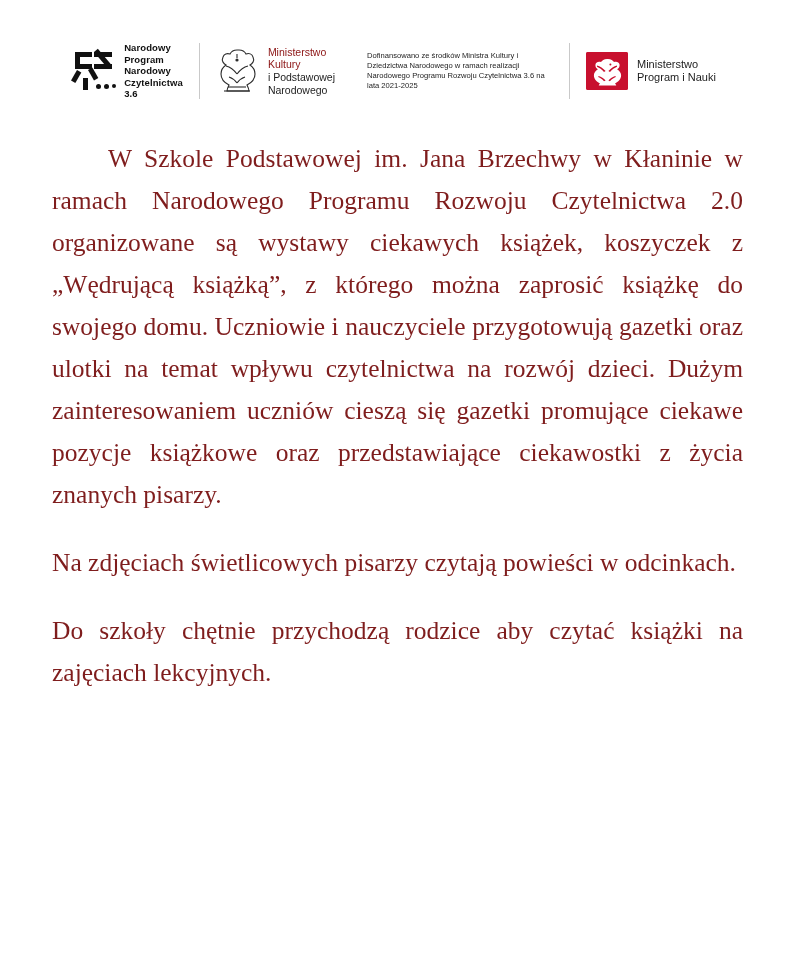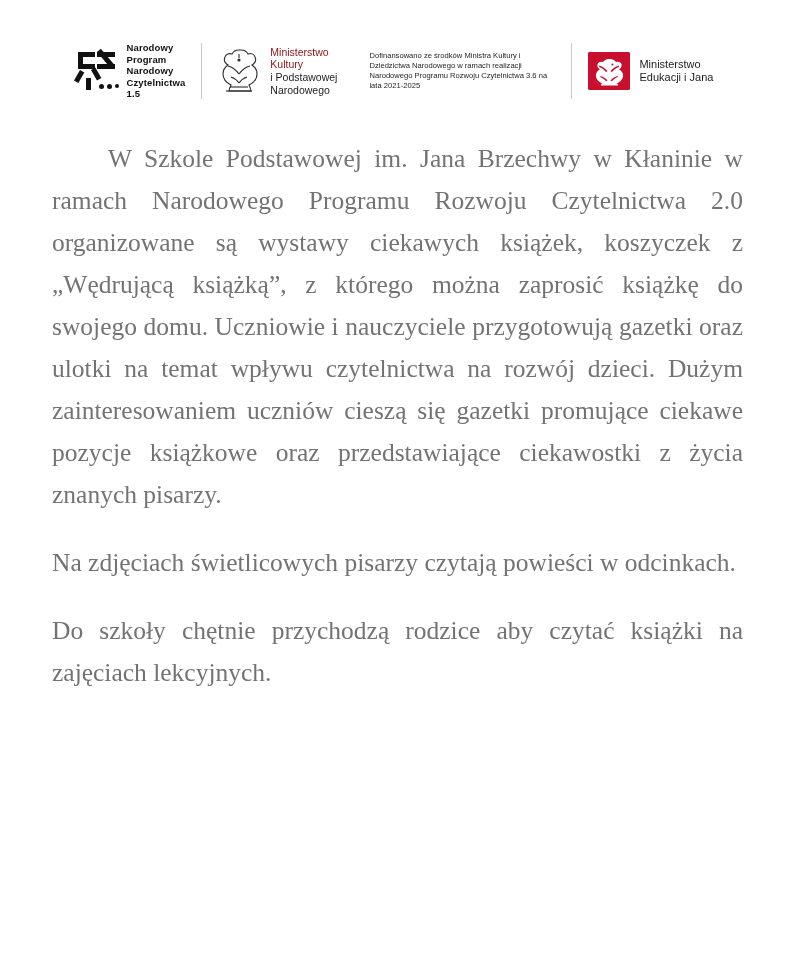--- a/index.html
+++ b/index.html
@@ -154,21 +154,21 @@
   
   .content {
     padding: 12px 48px 0 52px;
   }
   p.para {
     margin: 0 0 26px 0;
     font-size: 25.5px;
     line-height: 42px;
     text-align: justify;
     text-justify: inter-word;
-    color: #737373;
+    color: #7f1d1d;
   }
   p.para.first {
     text-indent: 56px;
   }
   p.para:last-of-type { margin-bottom: 4px; }
 
   .signature {
     margin-top: 34px;
     text-align: center;
     font-size: 25.5px;
@@ -199,21 +199,21 @@
           <span class="bar y3"></span>
           <span class="dot d1"></span>
           <span class="dot d2"></span>
           <span class="dot d3"></span>
         </div>
         <div class="nprc-text">
           <div>Narodowy</div>
           <div>Program</div>
           <div>Narodowy</div>
           <div>Czytelnictwa</div>
-          <div>1.5</div>
+          <div>3.6</div>
         </div>
       </div>
     </div>
 
     <div class="divider"></div>
 
     <div class="logo-cell">
       <div class="mkidn">
         <svg class="eagle" viewBox="0 0 42 50" aria-hidden="true">
           <g fill="none" stroke="#2b2b2b" stroke-width="1.1">
@@ -255,21 +255,21 @@
               <path d="M11 13.5 c3 0.8 6.2 2.8 8.6 5.6 l-1.6 0.8 c-2-2.4-4.6-4.2-7-5.2 z"></path>
               <path d="M31 13.5 c-3 0.8-6.2 2.8-8.6 5.6 l1.6 0.8 c2-2.4 4.6-4.2 7-5.2 z"></path>
               <path d="M12.6 24 c2.6 0.8 5.2 2.4 7 4.6 l-1.6 0.6 c-1.6-1.9-3.6-3.3-5.8-4.1 z"></path>
               <path d="M29.4 24 c-2.6 0.8-5.2 2.4-7 4.6 l1.6 0.6 c1.6-1.9 3.6-3.3 5.8-4.1 z"></path>
             </g>
             <circle cx="24.4" cy="12.6" r="1" fill="#c8102e"></circle>
           </svg>
         </div>
         <div class="mein-text">
           <div>Ministerstwo</div>
-          <div>Edukacji i Jana</div>
+          <div>Program i Nauki</div>
         </div>
       </div>
     </div>
 
   </div>
 
   <div class="content">
     <p class="para first">W Szkole Podstawowej im. Jana Brzechwy w Kłaninie w ramach Narodowego Programu Rozwoju Czytelnictwa 2.0 organizowane są wystawy ciekawych książek, koszyczek    z „Wędrującą książką”, z którego można zaprosić książkę do swojego domu. Uczniowie  i nauczyciele przygotowują gazetki oraz ulotki na temat wpływu czytelnictwa na rozwój dzieci. Dużym zainteresowaniem uczniów cieszą się  gazetki promujące ciekawe pozycje książkowe oraz przedstawiające ciekawostki z życia znanych pisarzy.</p>
     <p class="para">Na zdjęciach świetlicowych pisarzy czytają powieści w odcinkach.</p>
     <p class="para">Do szkoły chętnie przychodzą rodzice aby czytać książki na zajęciach lekcyjnych.</p>

